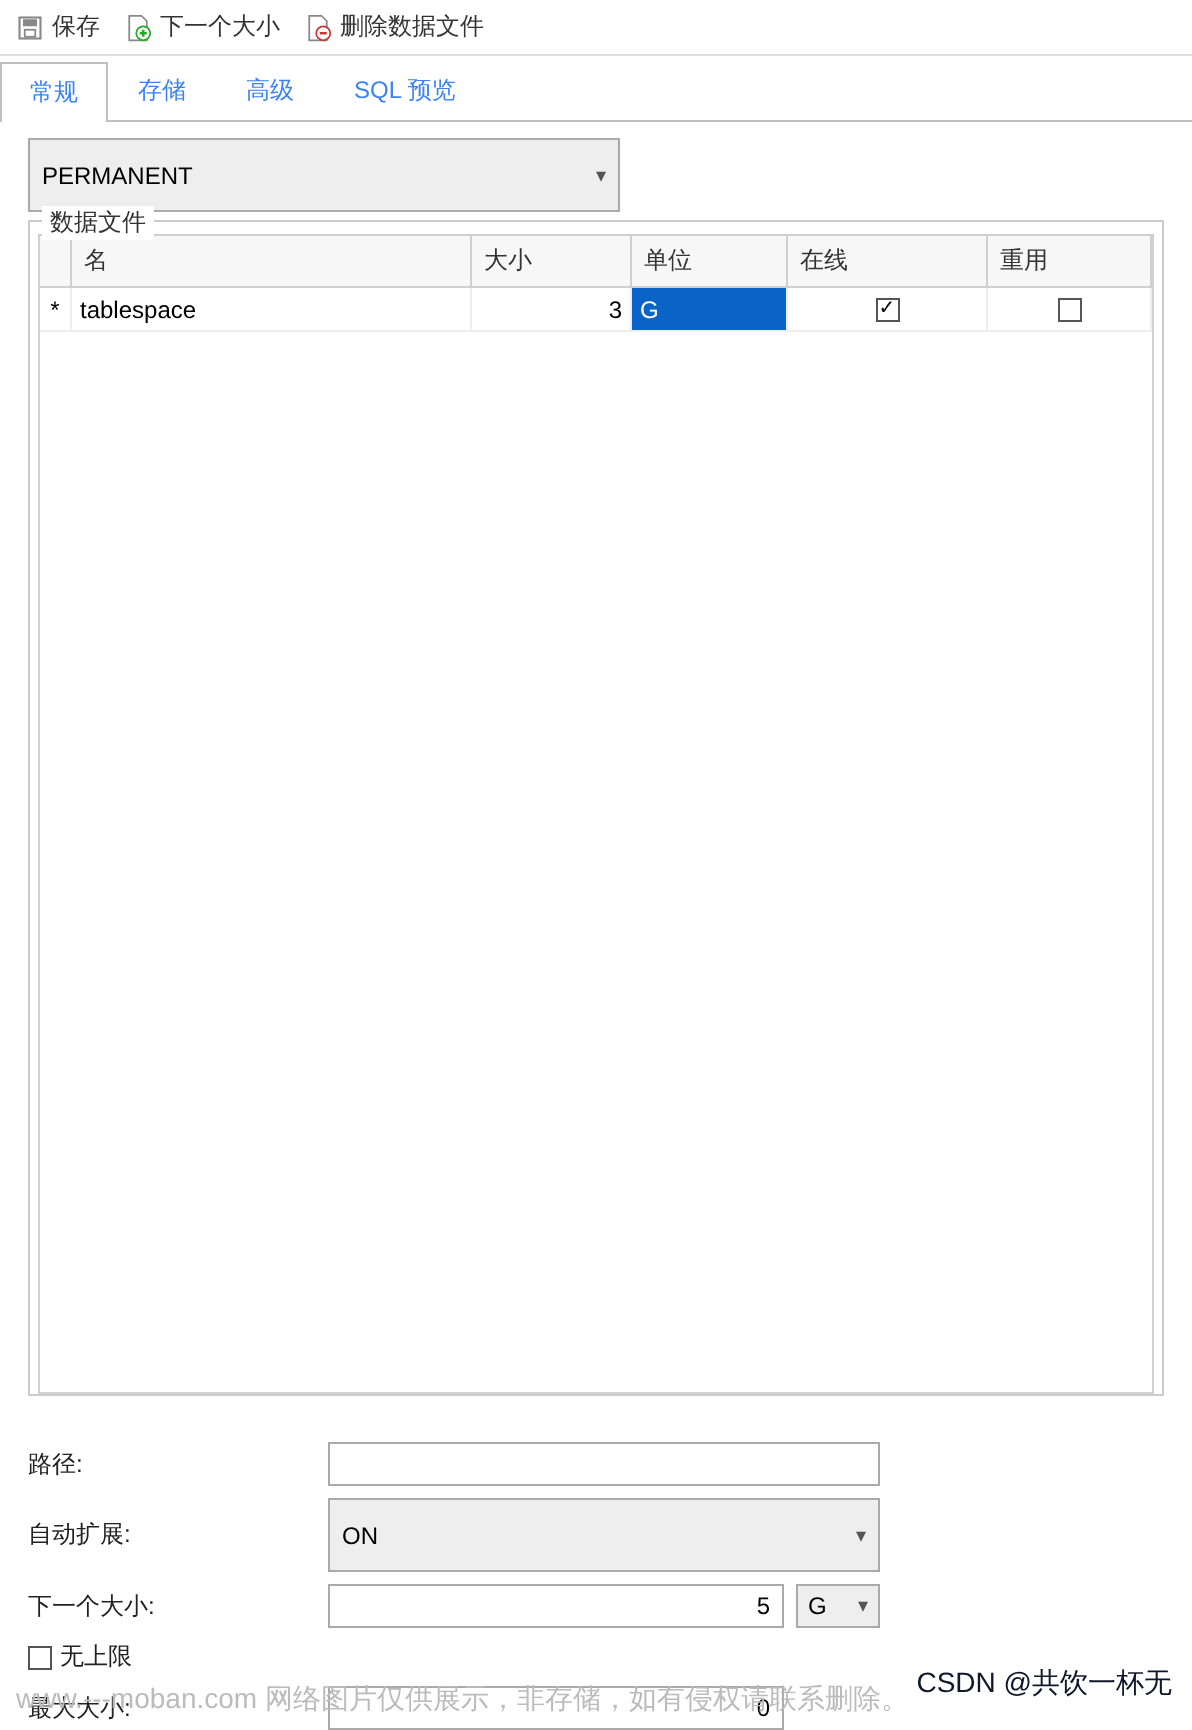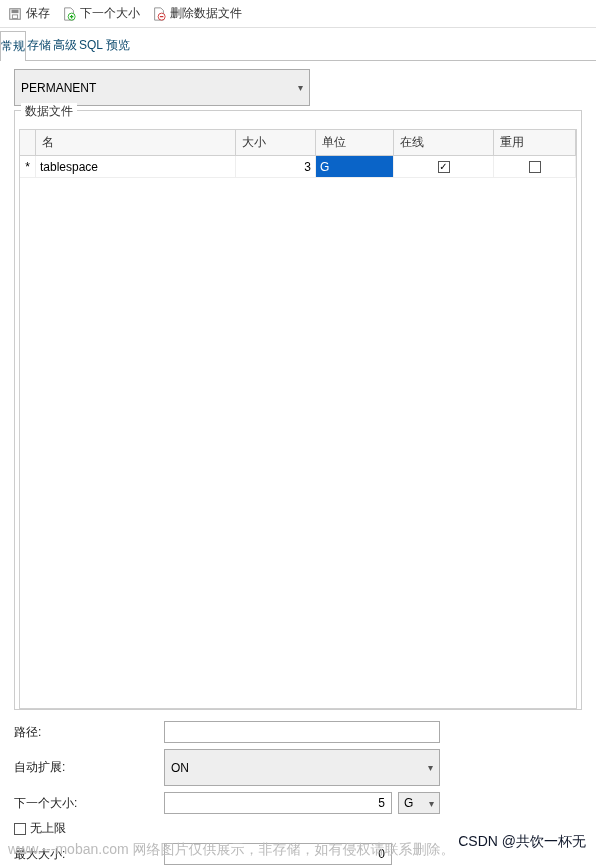--- a/index.html
+++ b/index.html
@@ -1,28 +1,28 @@
 <!DOCTYPE html>
 <html><head>
 <meta charset="utf-8">
 <style>
 * { box-sizing: border-box; font-family: "Microsoft YaHei", Arial, sans-serif; font-size: 12px; }
 body { margin: 0; padding: 0; background: #fff; width: 596px; height: 865px; overflow: hidden; position: relative; }
 .toolbar { display: flex; align-items: center; padding: 4px 8px; gap: 12px; border-bottom: 1px solid #e0e0e0; height: 28px; text-align: center; }
 .tb-btn { display: flex; align-items: center; gap: 4px; cursor: pointer; color: #333; }
 .tb-btn svg { width: 14px; height: 14px; }
 .tabs { display: flex; border-bottom: 1px solid #c0c0c0; margin-top: 2px; }
-.tab { padding: 6px 0; cursor: pointer; color: #0c4a6e; border: 1px solid transparent; border-bottom: none; }
+.tab { padding: 6px 14px; cursor: pointer; color: #3b82f6; border: 1px solid transparent; border-bottom: none; }
 .tab.active { border-color: #c0c0c0; background: #fff; position: relative; top: 1px; }
 .form-row { display: flex; align-items: center; padding: 8px 14px 4px 14px; }
 .form-row label { width: 150px; color: #222; }
 .select { flex: none; width: 296px; height: 37px; border: 1px solid #aaa; background: #eee; display: flex; align-items: center; justify-content: space-between; padding: 0 6px; cursor: pointer; }
 .select-sm { width: 276px; }
 .chev { font-size: 10px; color: #555; }
-.fieldset { margin: 0 14px; border: 1px solid #ccc; position: relative; padding-top: 12px; }
+.fieldset { margin: 0 14px; border: 1px solid #ccc; position: relative; padding-top: 0; }
 .fieldset-label { position: absolute; top: -8px; left: 6px; background: #fff; padding: 0 4px; color: #333; }
 .grid { margin: 6px 4px 0 4px; border: 1px solid #d0d0d0; height: 580px; overflow: hidden; background: #fff; }
 .ghead { display: flex; background: #f7f7f7; border-bottom: 1px solid #d0d0d0; }
 .ghead .cell { border-right: 1px solid #d0d0d0; padding: 4px 6px; color: #333; }
 .grow { display: flex; border-bottom: 1px solid #eee; height: 22px; align-items: stretch; }
 .grow .cell { border-right: 1px solid #eee; padding: 2px 4px; display: flex; align-items: center; }
 .c0 { width: 16px; justify-content: center; }
 .c1 { width: 200px; }
 .c2 { width: 80px; justify-content: flex-end; }
 .c3 { width: 78px; }

